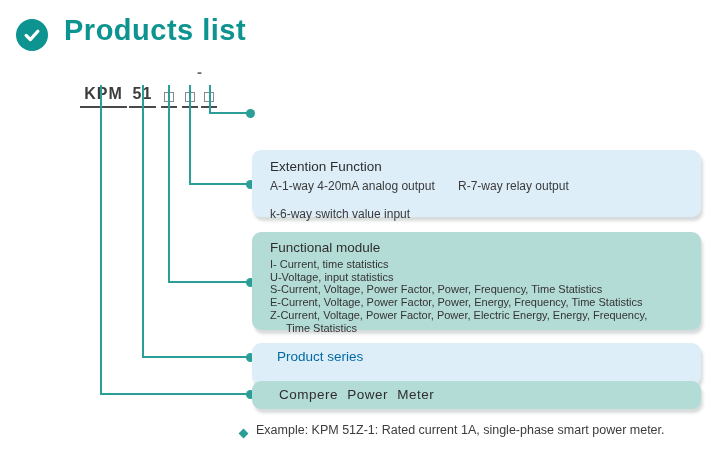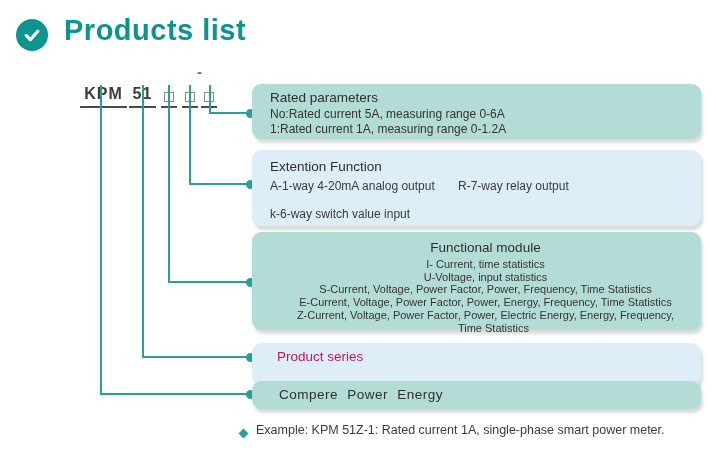--- a/index.html
+++ b/index.html
@@ -43,30 +43,30 @@
     box-shadow:2px 4px 3px rgba(130,140,140,.30);}
   .teal{background:var(--box-teal);}
   .blue{background:var(--box-blue);}
   .box-title{font-size:13.5px;color:#2e2e2e;}
   .box-body{font-size:12px;color:#333;}
 
   .box-rated{top:84px;height:55px;padding:6px 0 0 18px;}
   .box-rated .box-title{margin-bottom:2px;}
   .box-rated .box-body div{line-height:15px;}
 
-  .box-ext{top:150px;height:76px;padding:9px 0 0 18px;}
+  .box-ext{top:150px;height:67px;padding:9px 0 0 18px;}
   .box-ext .box-title{margin-bottom:5px;}
   .ext-grid{display:grid;grid-template-columns:188px auto;row-gap:13px;font-size:12px;line-height:15px;}
 
-  .box-func{top:232px;height:98px;padding:8px 0 0 18px;text-align:center;}
+  .box-func{top:232px;height:98px;padding:8px 0 0 18px;}
   .box-func .box-title{margin-bottom:3px;}
   .box-func .box-body div{font-size:11px;line-height:12.7px;}
   .func-cont{padding-left:16px;}
 
-  .box-series{top:343px;height:42px;line-height:28px;padding-left:25px;font-size:13.5px;color:#be185d;}
+  .box-series{top:343px;height:42px;line-height:28px;padding-left:25px;font-size:13.5px;color:#0369a1;}
   .box-brand{top:381px;height:28px;line-height:28px;padding-left:27px;font-size:13.5px;color:#2e2e2e;
     word-spacing:5px;letter-spacing:0.5px;}
 
   
   .example{position:absolute;left:240px;top:423px;display:flex;align-items:flex-end;}
   .diamond-icon{width:7px;height:7px;background:var(--line-teal);transform:rotate(45deg);
     margin:4px 9px 0 0;flex:none;}
   .example-text{font-size:12.5px;color:#3c3c3c;}
 </style>
 </head>
@@ -101,27 +101,20 @@
   <div class="dot" style="left:246px;top:278px;"></div>
 
   <div class="vline" style="left:189px;top:85px;height:99px;"></div>
   <div class="hline" style="left:189px;top:183px;width:59px;"></div>
   <div class="dot" style="left:246px;top:180px;"></div>
 
   <div class="vline" style="left:209px;top:85px;height:28px;"></div>
   <div class="hline" style="left:209px;top:112px;width:39px;"></div>
   <div class="dot" style="left:246px;top:109px;"></div>
 
-  <div class="callout teal box-rated">
-    <div class="box-title">Rated parameters</div>
-    <div class="box-body">
-      <div>No:Rated current 5A, measuring range 0-6A</div>
-      <div>1:Rated current 1A, measuring range 0-1.2A</div>
-    </div>
-  </div>
 
   <div class="callout blue box-ext">
     <div class="box-title">Extention Function</div>
     <div class="ext-grid">
       <div>A-1-way 4-20mA analog output</div>
       <div>R-7-way relay output</div>
       <div>k-6-way switch value input</div>
     </div>
   </div>
 
@@ -132,20 +125,20 @@
       <div>U-Voltage, input statistics</div>
       <div>S-Current, Voltage, Power Factor, Power, Frequency, Time Statistics</div>
       <div>E-Current, Voltage, Power Factor, Power, Energy, Frequency, Time Statistics</div>
       <div>Z-Current, Voltage, Power Factor, Power, Electric Energy, Energy, Frequency,</div>
       <div class="func-cont">Time Statistics</div>
     </div>
   </div>
 
   <div class="callout blue box-series">Product series</div>
 
-  <div class="callout teal box-brand">Compere  Power  Energy</div>
+  <div class="callout teal box-brand">Compere  Power  Meter</div>
 
   <div class="example">
     <span class="diamond-icon"></span>
     <span class="example-text">Example: KPM 51Z-1: Rated current 1A, single-phase smart power meter.</span>
   </div>
 
 </div>
 
 </body></html>

